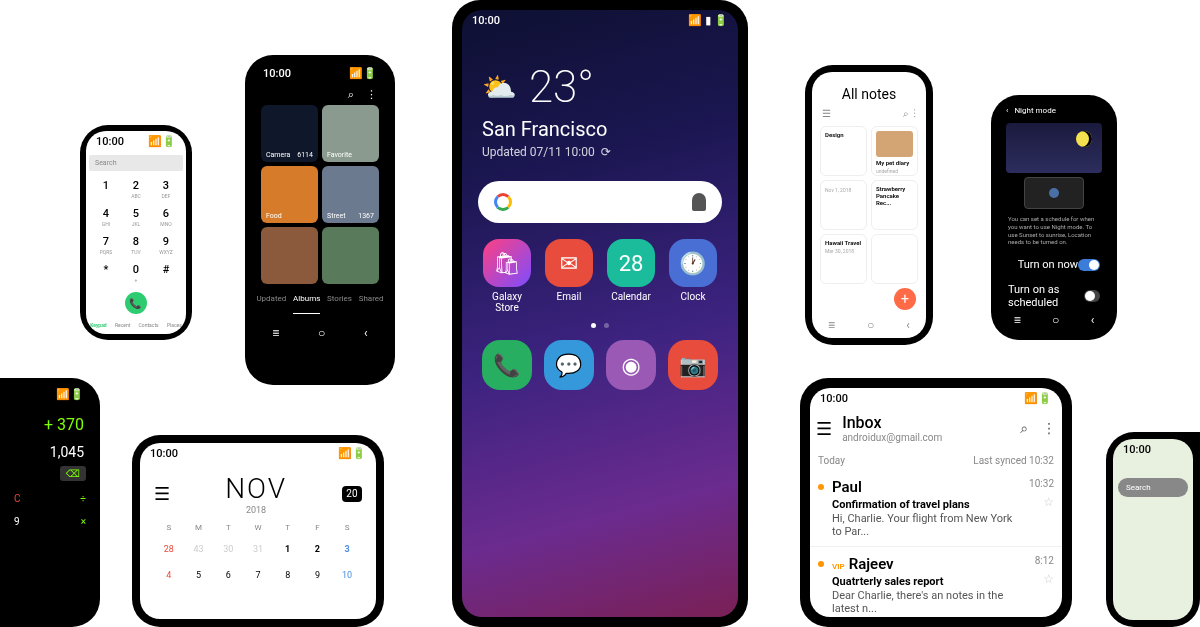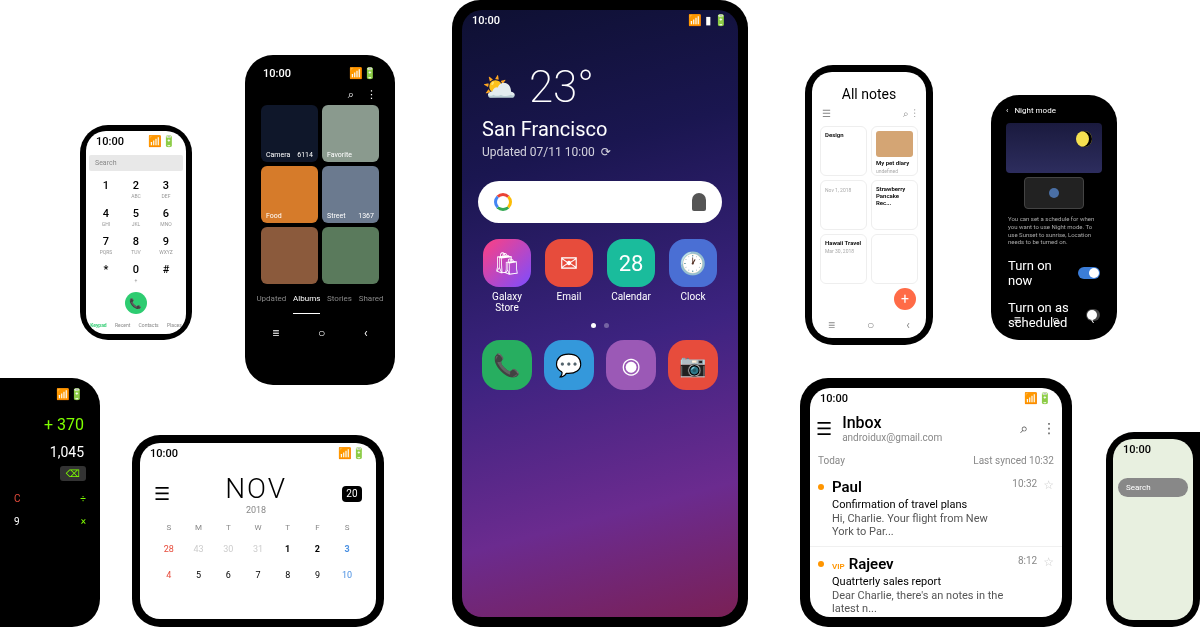--- a/index.html
+++ b/index.html
@@ -94,42 +94,42 @@
 
 
 .night-phone{left:991px;top:95px;width:126px;height:245px;padding:7px}
 .night-phone .screen{background:#000;color:#fff}
 .night-head{display:flex;align-items:center;gap:6px;padding:4px 8px;font-size:8px}
 .night-sky{height:50px;margin:4px 8px;position:relative;background:linear-gradient(#1a1a3e,#2d2d5e);border-radius:4px}
 .moon{position:absolute;right:10px;top:8px;width:16px;height:16px;border-radius:50%;background:#f5e050;box-shadow:-3px 0 0 0 #000 inset}
 .night-preview{height:32px;margin:0 26px;background:#222;border-radius:4px;border:1px solid #444;position:relative}
 .night-preview::after{content:"";position:absolute;top:50%;left:50%;transform:translate(-50%,-50%);width:10px;height:10px;border-radius:50%;background:#4a6fa5}
 .night-text{font-size:6px;padding:6px 10px;color:#aaa;line-height:1.3}
-.toggle-row{display:flex;justify-content:space-between;align-items:center;padding:6px 10px;font-size:13px}
+.toggle-row{display:flex;justify-content:flex-end;align-items:center;padding:6px 10px;font-size:11px}
 .toggle{width:22px;height:12px;border-radius:6px;background:#444;position:relative}
 .toggle.on{background:#3b7dd8}
 .toggle::after{content:"";position:absolute;width:10px;height:10px;border-radius:50%;background:#fff;top:1px;left:1px}
 .toggle.on::after{left:11px}
 
 
 .email-phone{left:800px;top:378px;width:272px;height:249px;padding:10px}
 .em-head{display:flex;align-items:center;gap:10px;padding:4px 6px}
 .em-title-block{flex:1}
 .em-title{font-size:16px;font-weight:500}
 .em-sub{font-size:10px;color:#888}
 .em-actions{display:flex;gap:14px;color:#555;font-size:14px}
 .em-meta{display:flex;justify-content:space-between;font-size:10px;color:#888;padding:8px 8px 4px}
 .em-item{padding:8px 8px;border-bottom:1px solid #f0f0f0;display:flex;gap:8px}
 .em-dot{width:6px;height:6px;border-radius:50%;background:#ff9500;margin-top:6px;flex-shrink:0}
 .em-content{flex:1}
 .em-from{font-size:15px;font-weight:600}
-.em-subj{font-size:11px;font-weight:400;margin-top:2px}
+.em-subj{font-size:11px;font-weight:700;margin-top:2px}
 .em-prev{font-size:11px;color:#555;margin-top:1px}
 .em-time{font-size:10px;color:#888}
-.em-right{display:flex;align-items:flex-start;gap:6px}
+.em-right{display:flex;flex-direction:column;align-items:flex-end;gap:6px}
 .star{color:#ccc;font-size:12px}
 .vip{font-size:8px;color:#ff9500;font-weight:600;margin-right:4px}
 
 
 .map-phone{left:1106px;top:432px;width:94px;height:195px;padding:7px;border-top-right-radius:0}
 .map-phone .screen{background:#e8f0e0}
 .map-search{background:#888;color:#fff;margin:18px 5px 0;padding:5px 8px;border-radius:14px;font-size:8px}
 </style>
 </head>
 <body>

